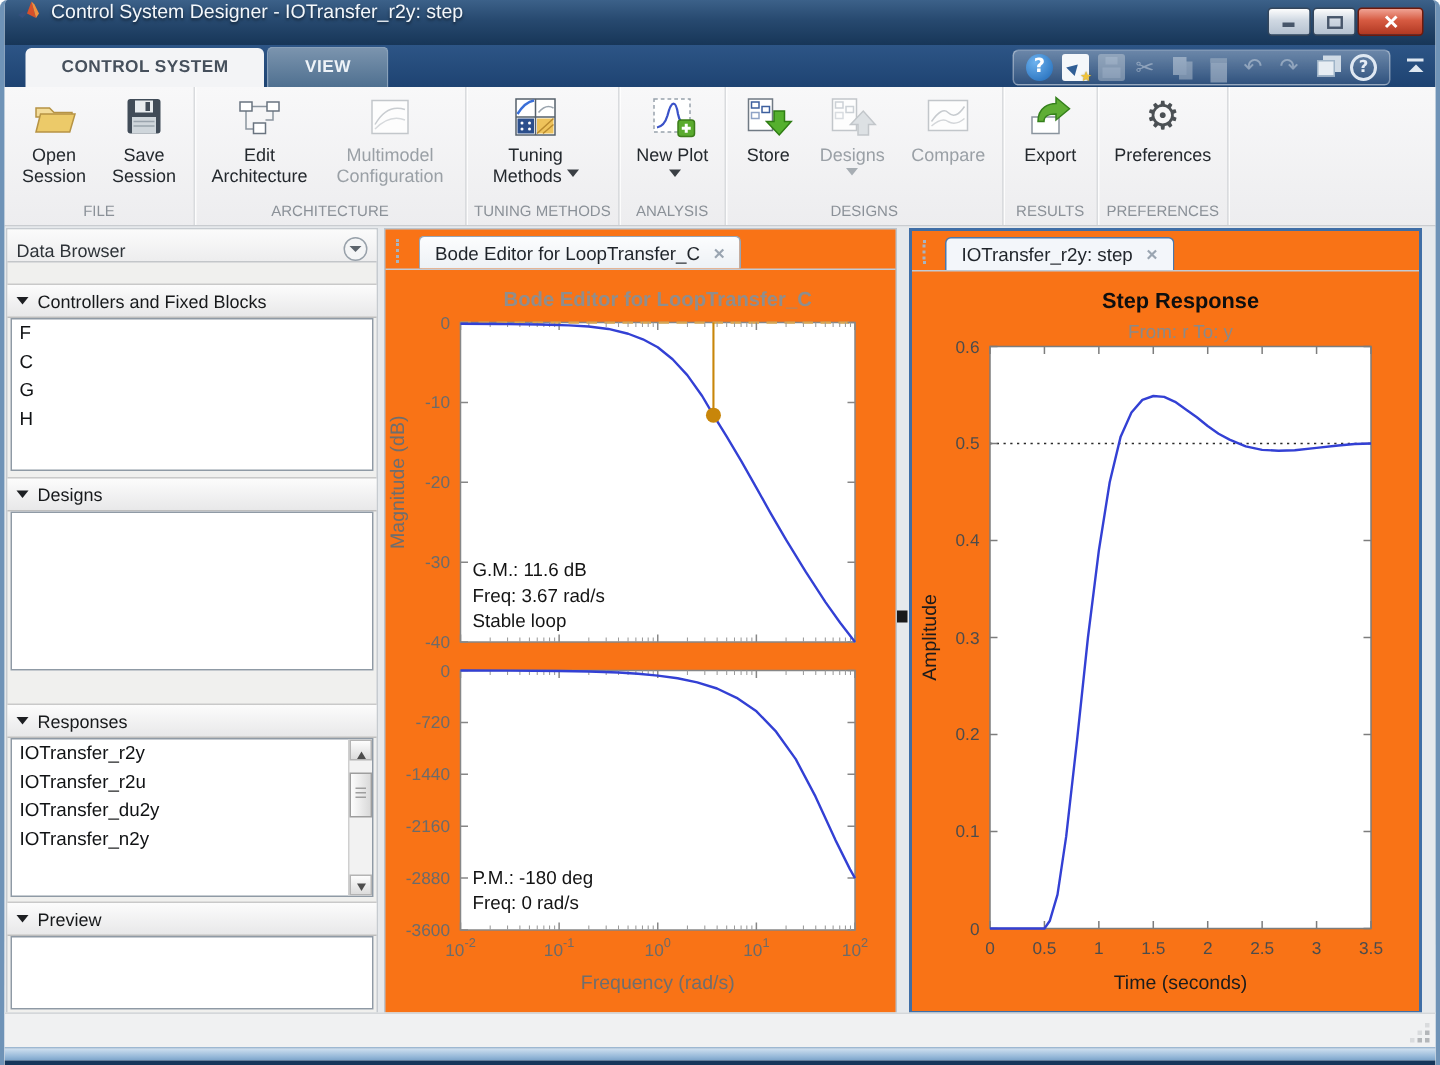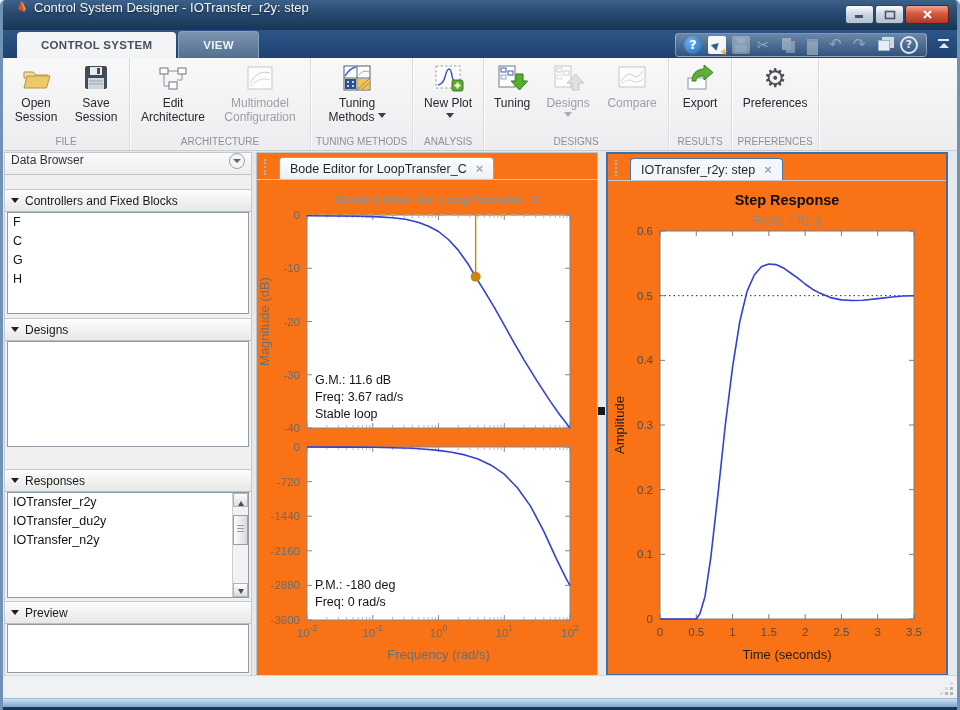--- a/index.html
+++ b/index.html
@@ -46,21 +46,21 @@
   .rbtn{display:flex;flex-direction:column;align-items:center;font-size:12px;color:#24292e;padding:2px 5px 0;text-align:center;line-height:14px;}
   .rbtn .ricon{margin-bottom:3px;}
   .rbtn.dis{color:#9aa0a6;}
   .rlabel{white-space:pre-line;}
   .dda{display:inline-block;width:0;height:0;border:4px solid transparent;border-top:5px solid #3a3f44;margin-left:3px;vertical-align:middle;}
   .dis .dda{border-top-color:#a7adb3;}
   .ddbelow{margin-top:2px;}
   
   .main{position:absolute;top:151px;left:0;right:0;bottom:34px;background:#e6e9ec;}
   .dbpanel{position:absolute;left:1px;top:1px;width:248px;bottom:0;background:#f0f0ee;border:1px solid #c6cbd0;box-sizing:border-box;display:flex;flex-direction:column;}
-  .dbtitle{height:21px;background:linear-gradient(#fbfbfb,#ededee);border-bottom:1px solid #c3c6c9;display:flex;align-items:flex-start;padding:0 6px;font-size:12px;color:#2e3338;}
+  .dbtitle{height:21px;background:linear-gradient(#fbfbfb,#ededee);border-bottom:1px solid #c3c6c9;display:flex;align-items:flex-end;padding:0 6px;font-size:12px;color:#2e3338;}
   .dbtitle .spacer{flex:1;}
   .gearcircle{width:14px;height:14px;border-radius:50%;border:1px solid #98a1aa;background:#f4f5f6;position:relative;}
   .gearcircle::after{content:"";position:absolute;left:3px;top:5px;border:4px solid transparent;border-top:4px solid #5c646c;}
   .dbsec{height:21px;margin-top:14px;background:linear-gradient(#fcfcfc,#e8e8e9);border-top:1px solid #c9c9c9;border-bottom:1px solid #bdbdbd;display:flex;align-items:center;padding:0 6px;font-size:12px;color:#17191b;}
   .tri{width:0;height:0;border:4px solid transparent;border-top:5px solid #1d1f22;margin-right:6px;margin-top:4px;}
   .dbbox{background:#fff;border:1px solid #8f9aa5;margin:0 2px;overflow:hidden;position:relative;}
   .dbitem{font-size:12.5px;color:#101214;line-height:19px;padding-left:5px;white-space:nowrap;}
   .sb{position:absolute;right:0;top:0;bottom:0;width:15px;background:#f2f2f2;border-left:1px solid #cfcfcf;}
   .sbbtn{height:14px;background:linear-gradient(#fdfdfd,#dcdcdc);border:1px solid #b4b4b4;box-sizing:border-box;position:relative;}
   .sbbtn.up::after,.sbbtn.down::after{content:"";position:absolute;left:3.5px;}
@@ -237,21 +237,21 @@
     <div class="rgroup">
       <div class="rbtns">
         <div class="rbtn" style="width:40px">
           <svg class="ricon" width="34" height="30" viewBox="0 0 34 30">
             <rect x="4" y="3" width="16" height="21" fill="#fff" stroke="#707a84"></rect>
             <rect x="6" y="5" width="5" height="4" fill="none" stroke="#3d5f9e"></rect>
             <rect x="6" y="12" width="5" height="4" fill="none" stroke="#8fa3c6"></rect>
             <rect x="13" y="8" width="5" height="4" fill="none" stroke="#3d5f9e"></rect>
             <path d="M21 11 h7 v7 h4.5 L24.5 27 16 18 h5 Z" fill="#55b02e" stroke="#2f7d14"></path>
           </svg>
-          <span class="rlabel">Tuning</span>
+          <span class="rlabel">Store</span>
         </div>
         <div class="rbtn dis" style="width:52px">
           <svg class="ricon" width="34" height="30" viewBox="0 0 34 30">
             <rect x="4" y="3" width="16" height="21" fill="#fdfdfd" stroke="#c2c6ca"></rect>
             <rect x="6" y="5" width="5" height="4" fill="none" stroke="#ccd1d6"></rect>
             <rect x="6" y="12" width="5" height="4" fill="none" stroke="#d8dce0"></rect>
             <rect x="13" y="8" width="5" height="4" fill="none" stroke="#ccd1d6"></rect>
             <path d="M21 27 h7 v-7 h4.5 L24.5 11 16 20 h5 Z" fill="#dde1e4" stroke="#c2c6ca"></path>
           </svg>
           <span class="rlabel">Designs</span>
@@ -324,20 +324,21 @@
       </div>
 
       <div class="dbsec" style="margin-top:22px">
         <span class="tri"></span>
         <span>Responses</span>
       </div>
       <div class="dbbox" style="height:104px">
         <div style="margin-right:15px">
 
             <div class="dbitem">IOTransfer_r2y</div>
+            <div class="dbitem">IOTransfer_r2u</div>
             <div class="dbitem">IOTransfer_du2y</div>
             <div class="dbitem">IOTransfer_n2y</div>
           </div>
         <div class="sb">
           <div class="sbbtn up"></div>
           <div class="sbthumb"></div>
           <div class="sbbtn down"></div>
         </div>
       </div>
 

